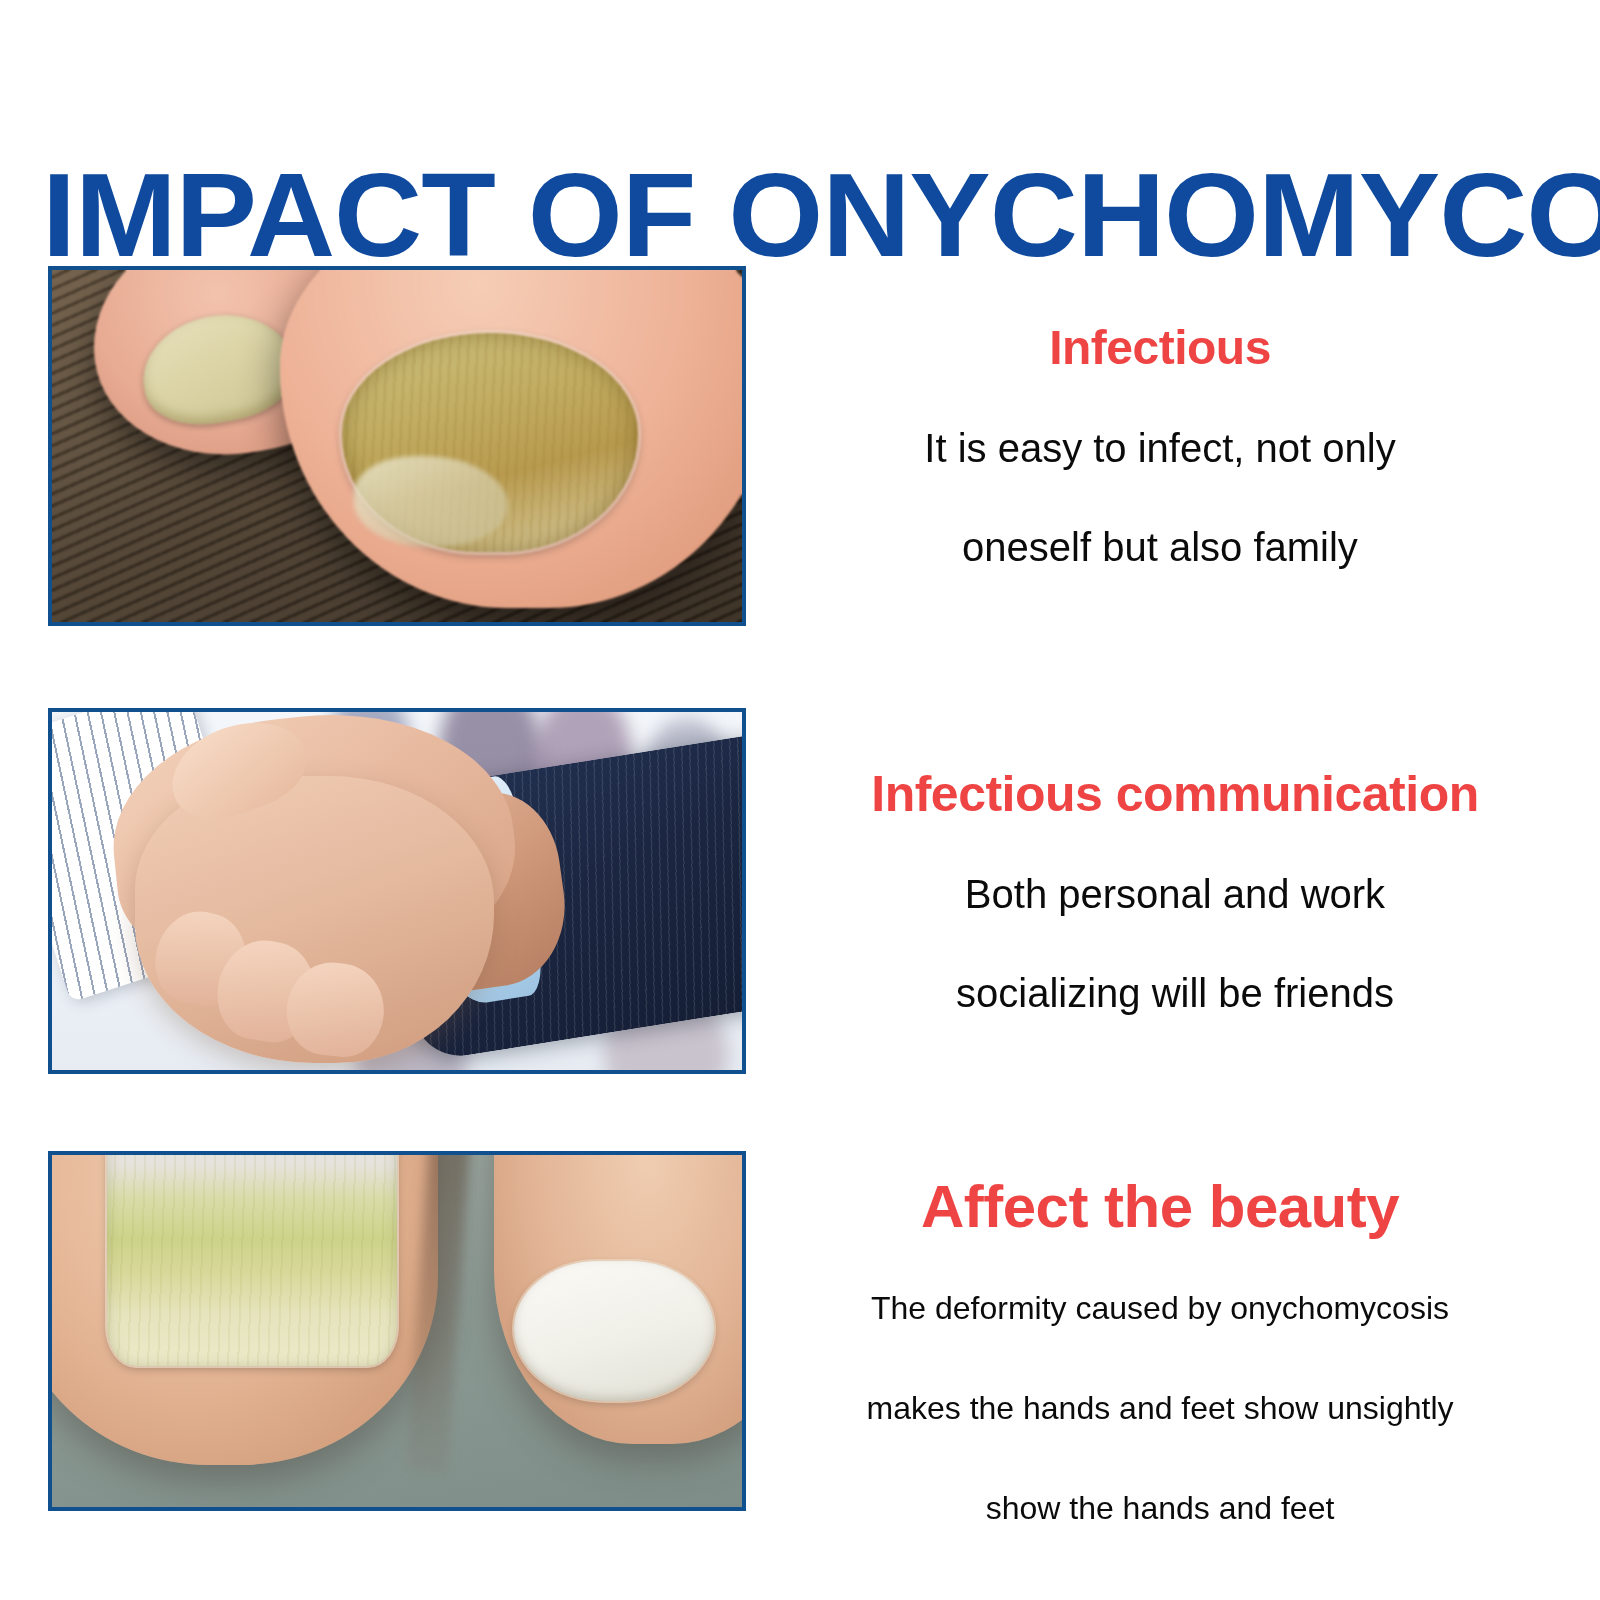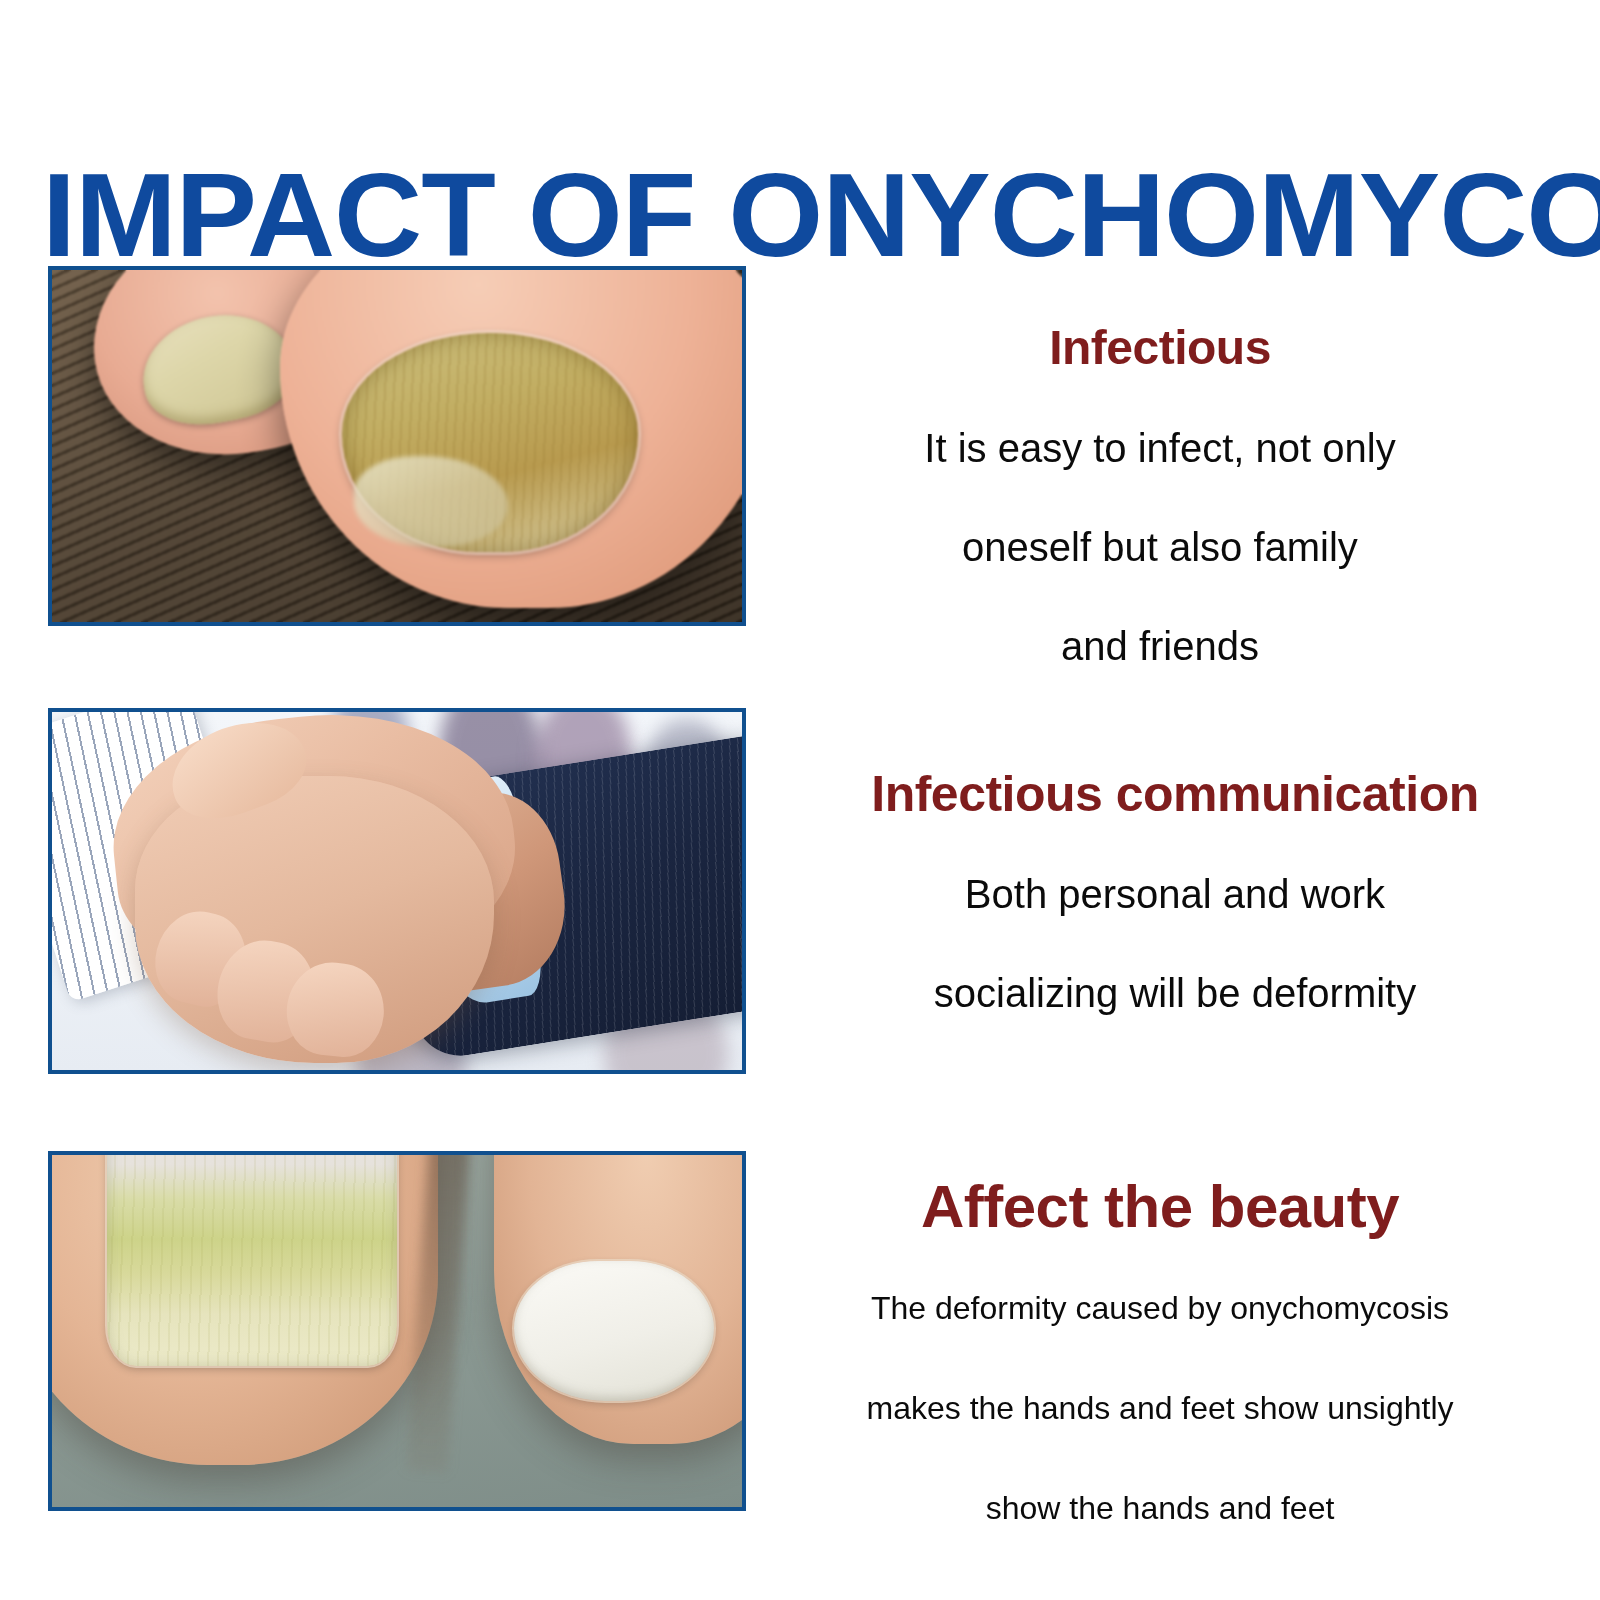--- a/index.html
+++ b/index.html
@@ -277,21 +277,21 @@
   
   .text-col {
     position: absolute;
     text-align: center;
   }
   .row-1 .text-col { left: 790px; top: 54px;  width: 740px; }
   .row-2 .text-col { left: 790px; top: 58px;  width: 770px; }
   .row-3 .text-col { left: 760px; top: 28px;  width: 800px; }
 
   .card-heading {
-    color: #7f1d1d;
+    color: #ef4444;
     font-family: "Liberation Sans", sans-serif;
     font-weight: bold;
     font-size: 48px;
     line-height: 56px;
     letter-spacing: -0.5px;
     margin: 0 0 24px 0;
     white-space: nowrap;
   }
   .row-2 .card-heading { font-size: 50px; }
   .row-3 .card-heading { font-size: 60px; margin-bottom: 20px; }
@@ -324,21 +324,20 @@
         <div class="nail-b"></div>
         <div class="blur"></div>
       </div>
     </div>
 
     <div class="text-col">
       <div class="card-heading">Infectious</div>
       <div class="card-body">
         <span class="ln">It is easy to infect, not only</span>
         <span class="ln">oneself but also family</span>
-        <span class="ln">and friends</span>
       </div>
     </div>
   </div>
 
   <div class="row row-2">
 
     <div class="photo-frame">
       <div class="photo ph2">
         <div class="sil sil-1"></div>
         <div class="sil sil-2"></div>
@@ -356,21 +355,21 @@
         <div class="knuckle k2"></div>
         <div class="knuckle k3"></div>
         <div class="thumb"></div>
       </div>
     </div>
 
     <div class="text-col">
       <div class="card-heading">Infectious communication</div>
       <div class="card-body">
         <span class="ln">Both personal and work</span>
-        <span class="ln">socializing will be deformity</span>
+        <span class="ln">socializing will be friends</span>
       </div>
     </div>
   </div>
 
   <div class="row row-3">
 
     <div class="photo-frame">
       <div class="photo ph3">
         <div class="toe-l"></div>
         <div class="nail-l"></div>

